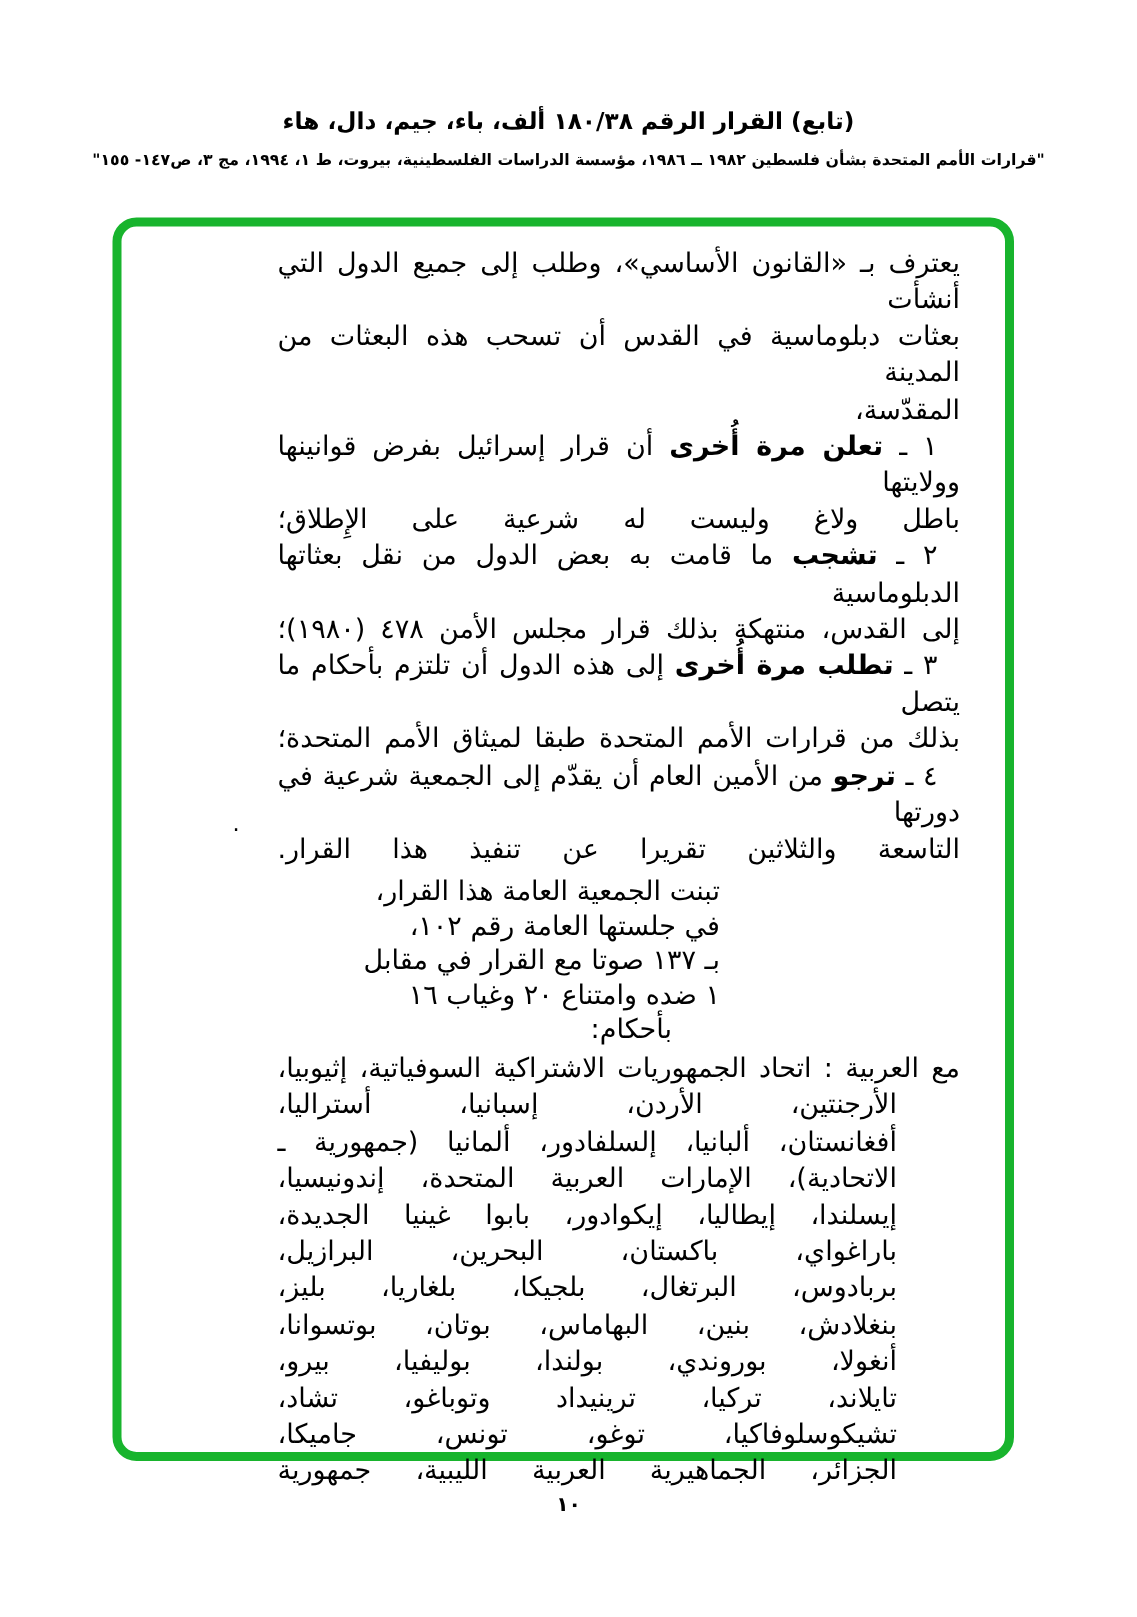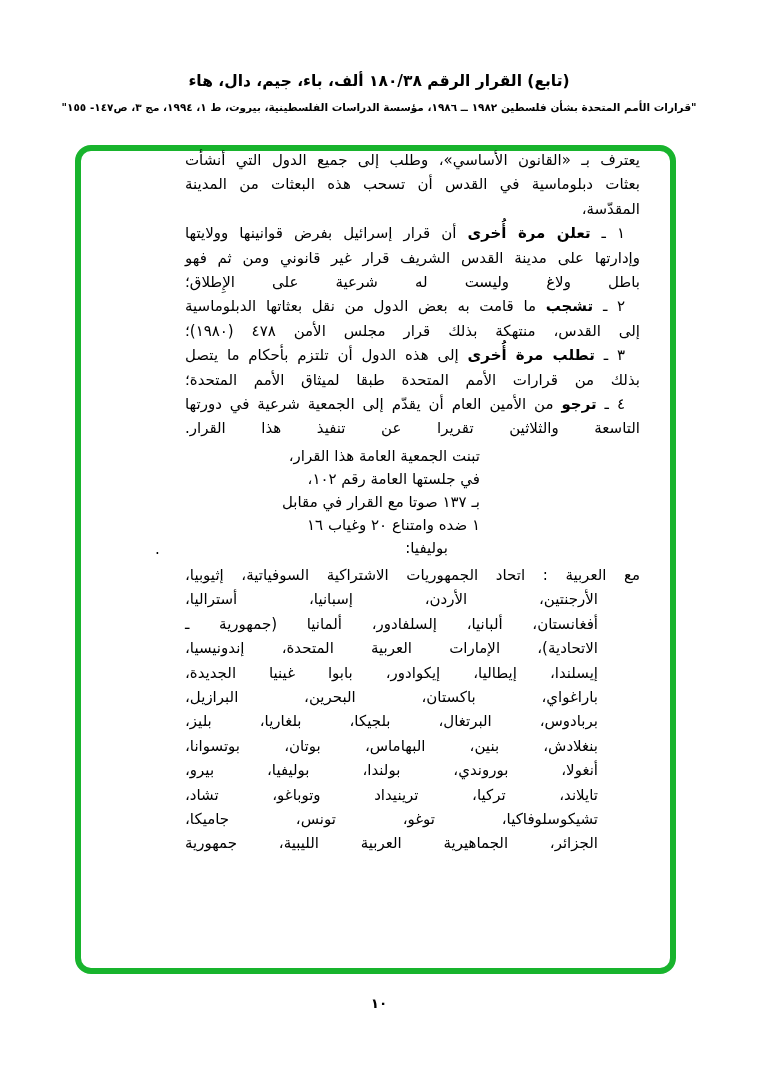--- a/index.html
+++ b/index.html
@@ -14,22 +14,22 @@
   .hdr-citation{
     position:absolute;top:101px;left:0;width:758px;text-align:center;
     direction:rtl;font-weight:bold;font-size:10.5px;letter-spacing:0.2px;
   }
   .frame{
     position:absolute;left:75px;top:145px;width:601px;height:829px;
     border:6px solid #18b42d;border-radius:16px;box-sizing:border-box;
     background:#ffffff;
   }
   .content{
-    position:absolute;left:185px;top:148px;width:455px;direction:rtl;
-    font-size:15px;line-height:24.4px;
+    position:absolute;left:185px;top:164px;width:455px;direction:rtl;
+    font-size:18px;line-height:24.4px;
   }
   .ln{text-align:justify;text-align-last:justify;}
   .rln{text-align:right;text-align-last:right;}
   .indent{text-indent:15px;}
   .adopt{margin:4px 160px 3px 0;line-height:23px;}
   .adopt .al{text-align:left;text-align-last:right;white-space:nowrap;}
   .kal{margin-right:32px;}
   .vrest{padding-right:42px;}
   .stray-dot{position:absolute;left:155px;top:540px;font-size:15px;}
   .pageno{
@@ -49,21 +49,20 @@
 <div class="content">
 
   <div>
     <div class="ln">يعترف بـ «القانون الأساسي»، وطلب إلى جميع الدول التي أنشأت</div>
     <div class="ln">بعثات دبلوماسية في القدس أن تسحب هذه البعثات من المدينة</div>
     <div class="rln">المقدّسة،</div>
   </div>
 
   <div>
     <div class="ln indent"><span>١ ـ </span><b>تعلن مرة أُخرى</b><span> أن قرار إسرائيل بفرض قوانينها وولايتها</span></div>
-    <div class="ln">وإدارتها على مدينة القدس الشريف قرار غير قانوني ومن ثم فهو</div>
     <div class="ln">باطل ولاغ وليست له شرعية على الإِطلاق؛</div>
   </div>
 
   <div>
     <div class="ln indent"><span>٢ ـ </span><b>تشجب</b><span> ما قامت به بعض الدول من نقل بعثاتها الدبلوماسية</span></div>
     <div class="ln">إلى القدس، منتهكة بذلك قرار مجلس الأمن ٤٧٨ (١٩٨٠)؛</div>
   </div>
 
   <div>
     <div class="ln indent"><span>٣ ـ </span><b>تطلب مرة أُخرى</b><span> إلى هذه الدول أن تلتزم بأحكام ما يتصل</span></div>
@@ -73,21 +72,21 @@
   <div>
     <div class="ln indent"><span>٤ ـ </span><b>ترجو</b><span> من الأمين العام أن يقدّم إلى الجمعية شرعية في دورتها</span></div>
     <div class="ln">التاسعة والثلاثين تقريرا عن تنفيذ هذا القرار.</div>
   </div>
 
   <div class="adopt">
     <div class="al">تبنت الجمعية العامة هذا القرار،</div>
     <div class="al">في جلستها العامة رقم ١٠٢،</div>
     <div class="al">بـ ١٣٧ صوتا مع القرار في مقابل</div>
     <div class="al">١ ضده وامتناع ٢٠ وغياب ١٦</div>
-    <div class="al kal">بوليفيا:</div>
+    <div class="al kal">بأحكام:</div>
   </div>
 
   <div>
     <div class="ln"><span>مع العربية</span><span> : </span><span>اتحاد الجمهوريات الاشتراكية السوفياتية، إثيوبيا،</span></div>
     <div class="vrest">
       <div class="ln">الأرجنتين، الأردن، إسبانيا، أستراليا،</div>
       <div class="ln">أفغانستان، ألبانيا، إلسلفادور، ألمانيا (جمهورية ـ</div>
       <div class="ln">الاتحادية)، الإمارات العربية المتحدة، إندونيسيا،</div>
       <div class="ln">إيسلندا، إيطاليا، إيكوادور، بابوا غينيا الجديدة،</div>
       <div class="ln">باراغواي، باكستان، البحرين، البرازيل،</div>

